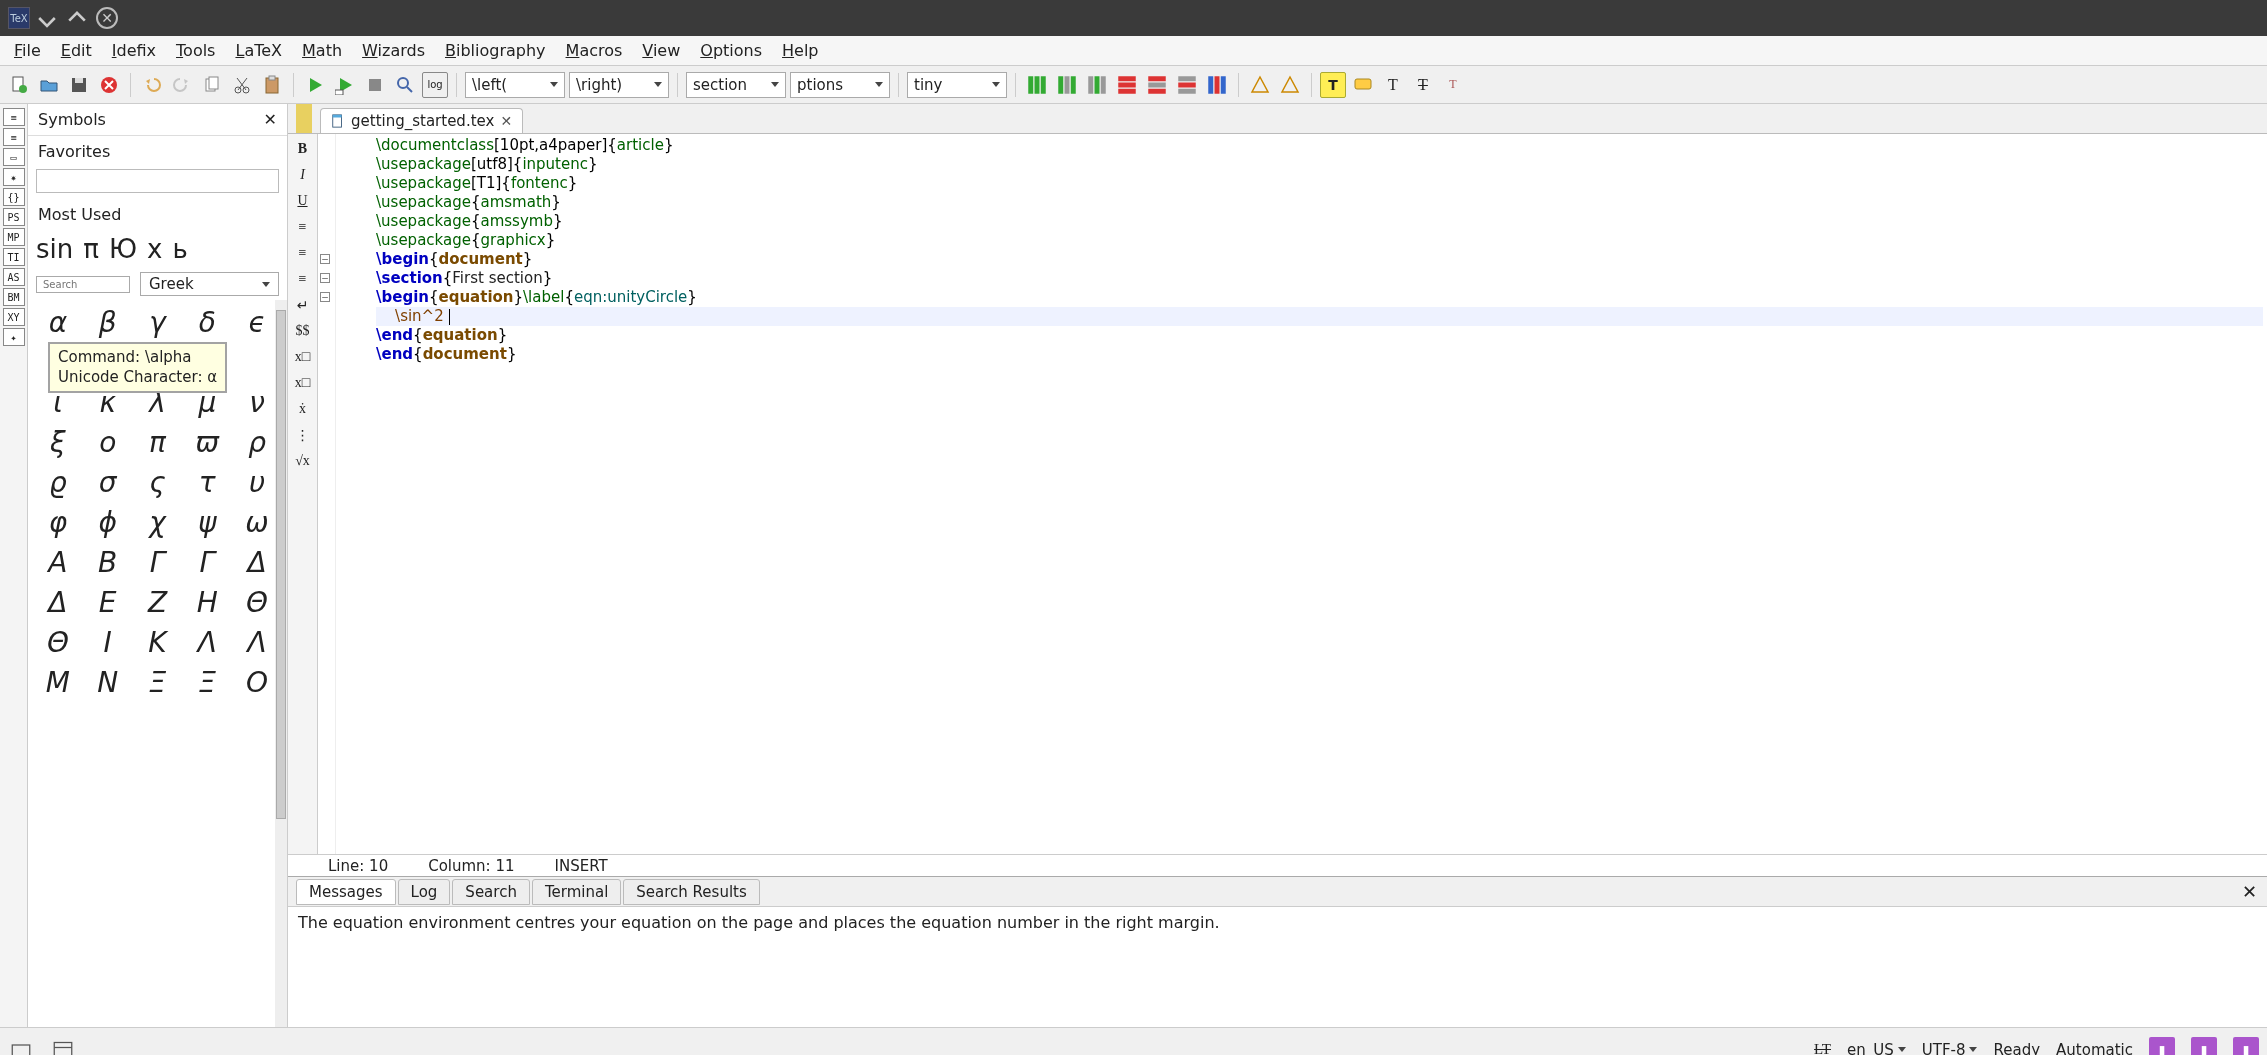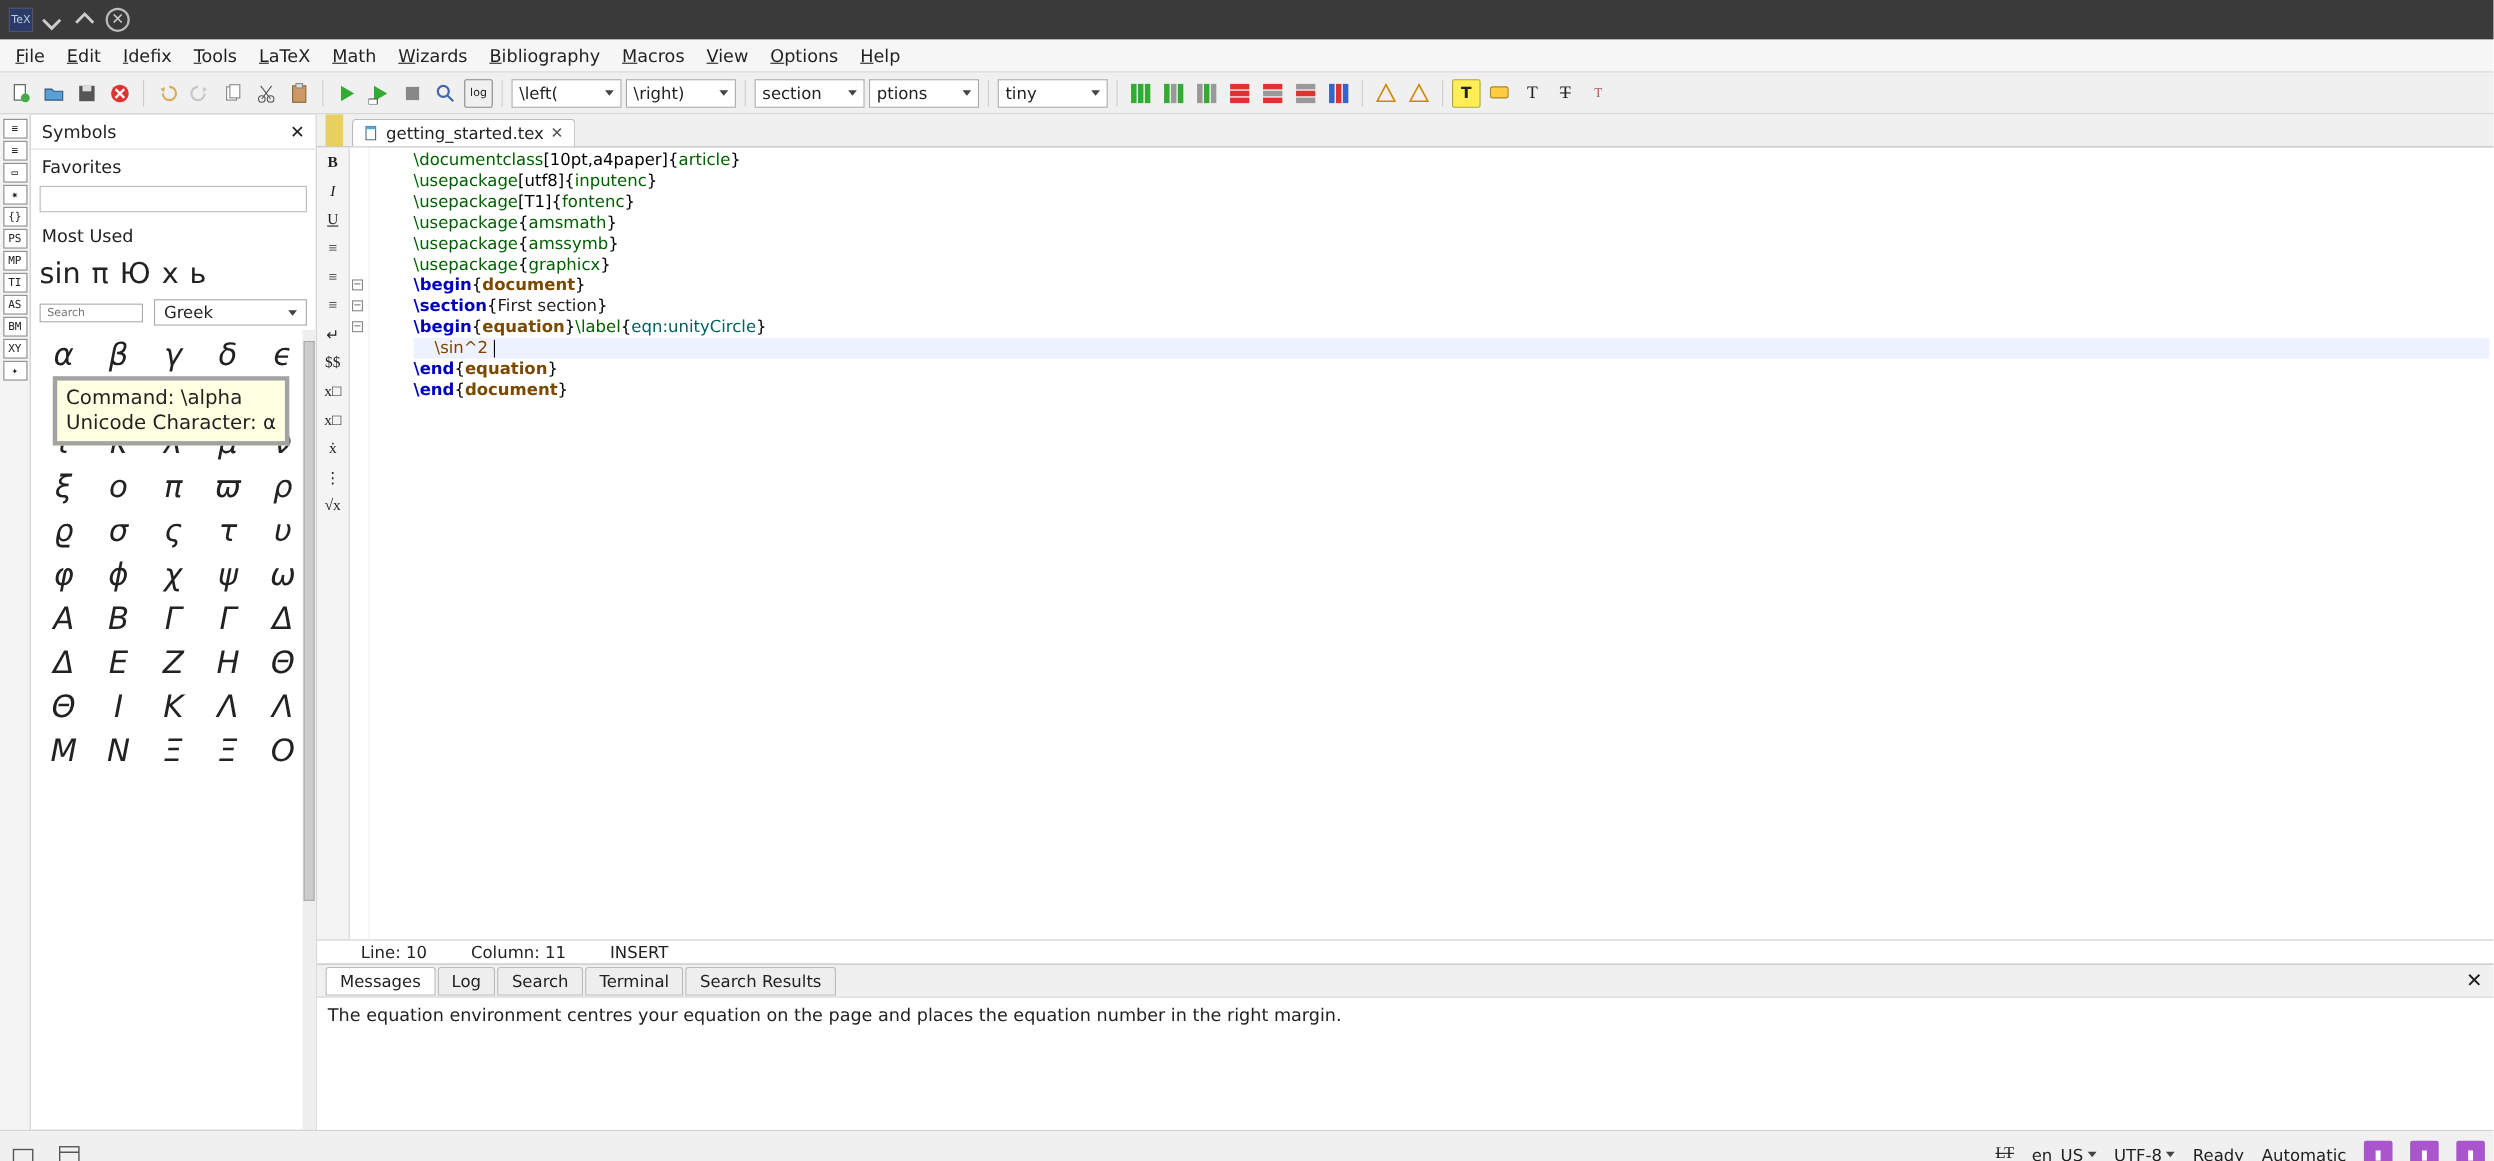--- a/index.html
+++ b/index.html
@@ -28,21 +28,21 @@
 .panel-section-title { padding: 6px 10px; font-size: 16px; }
 .panel-blank { border: 1px solid #bbb; margin: 2px 8px 6px 8px; height: 24px; }
 .most-used-row { display: flex; padding: 4px 8px; gap: 10px; font-family: "DejaVu Serif", serif; font-size: 26px; }
 .most-used-row span { cursor: pointer; }
 .search-row { display: flex; align-items: center; padding: 4px 8px; gap: 10px; }
 .search-row input { border: 1px solid #aaa; padding: 2px 6px; width: 94px; font-size: 10px; }
 .search-row .cat-combo { border: 1px solid #aaa; padding: 2px 8px; flex: 1; display: flex; align-items: center; justify-content: space-between; cursor: pointer; font-size: 15px; }
 .symbol-grid-wrap { flex: 1; position: relative; overflow: hidden; }
 .symbol-grid { display: grid; grid-template-columns: repeat(5, 1fr); padding: 4px 8px; gap: 4px 6px; font-family: "DejaVu Serif", serif; }
 .symbol-grid .sym { font-size: 28px; text-align: center; cursor: pointer; font-style: italic; height: 36px; display: flex; align-items: center; justify-content: center; }
-.tooltip { position: absolute; top: 42px; left: 20px; background: #ffffe1; border: 4px solid #a3a3a3; padding: 4px 8px; font-size: 18px; line-height: 1.3; z-index: 10; }
+.tooltip { position: absolute; top: 42px; left: 20px; background: #ffffe1; border: 2px solid #a3a3a3; padding: 4px 8px; font-size: 15px; line-height: 1.3; z-index: 10; }
 .editor-area { flex: 1; display: flex; flex-direction: column; }
 .tab-bar { height: 30px; display: flex; align-items: flex-end; border-bottom: 1px solid #bbb; background: #f0f0f0; padding-left: 8px; }
 .tab { background: #fff; border: 1px solid #bbb; border-bottom: none; padding: 3px 10px; display: flex; align-items: center; gap: 6px; font-size: 15px; cursor: pointer; border-radius: 4px 4px 0 0; }
 .tab .doc-icon { width: 14px; height: 14px; }
 .tab .close-x { cursor: pointer; font-size: 14px; color: #555; }
 .editor-body { flex: 1; display: flex; overflow: hidden; }
 .edit-toolbar { width: 30px; background: #f4f4f4; border-right: 1px solid #ccc; display: flex; flex-direction: column; align-items: center; padding-top: 4px; gap: 4px; }
 .edit-toolbar .ebtn { width: 22px; height: 22px; display: flex; align-items: center; justify-content: center; cursor: pointer; font-size: 14px; font-family: serif; }
 .fold-gutter { width: 18px; background: #fff; border-right: 1px solid #eee; position: relative; }
 .fold-gutter .fold { position: absolute; left: 2px; width: 10px; height: 10px; border: 1px solid #888; font-size: 9px; line-height: 8px; text-align: center; cursor: pointer; color: #555; }

